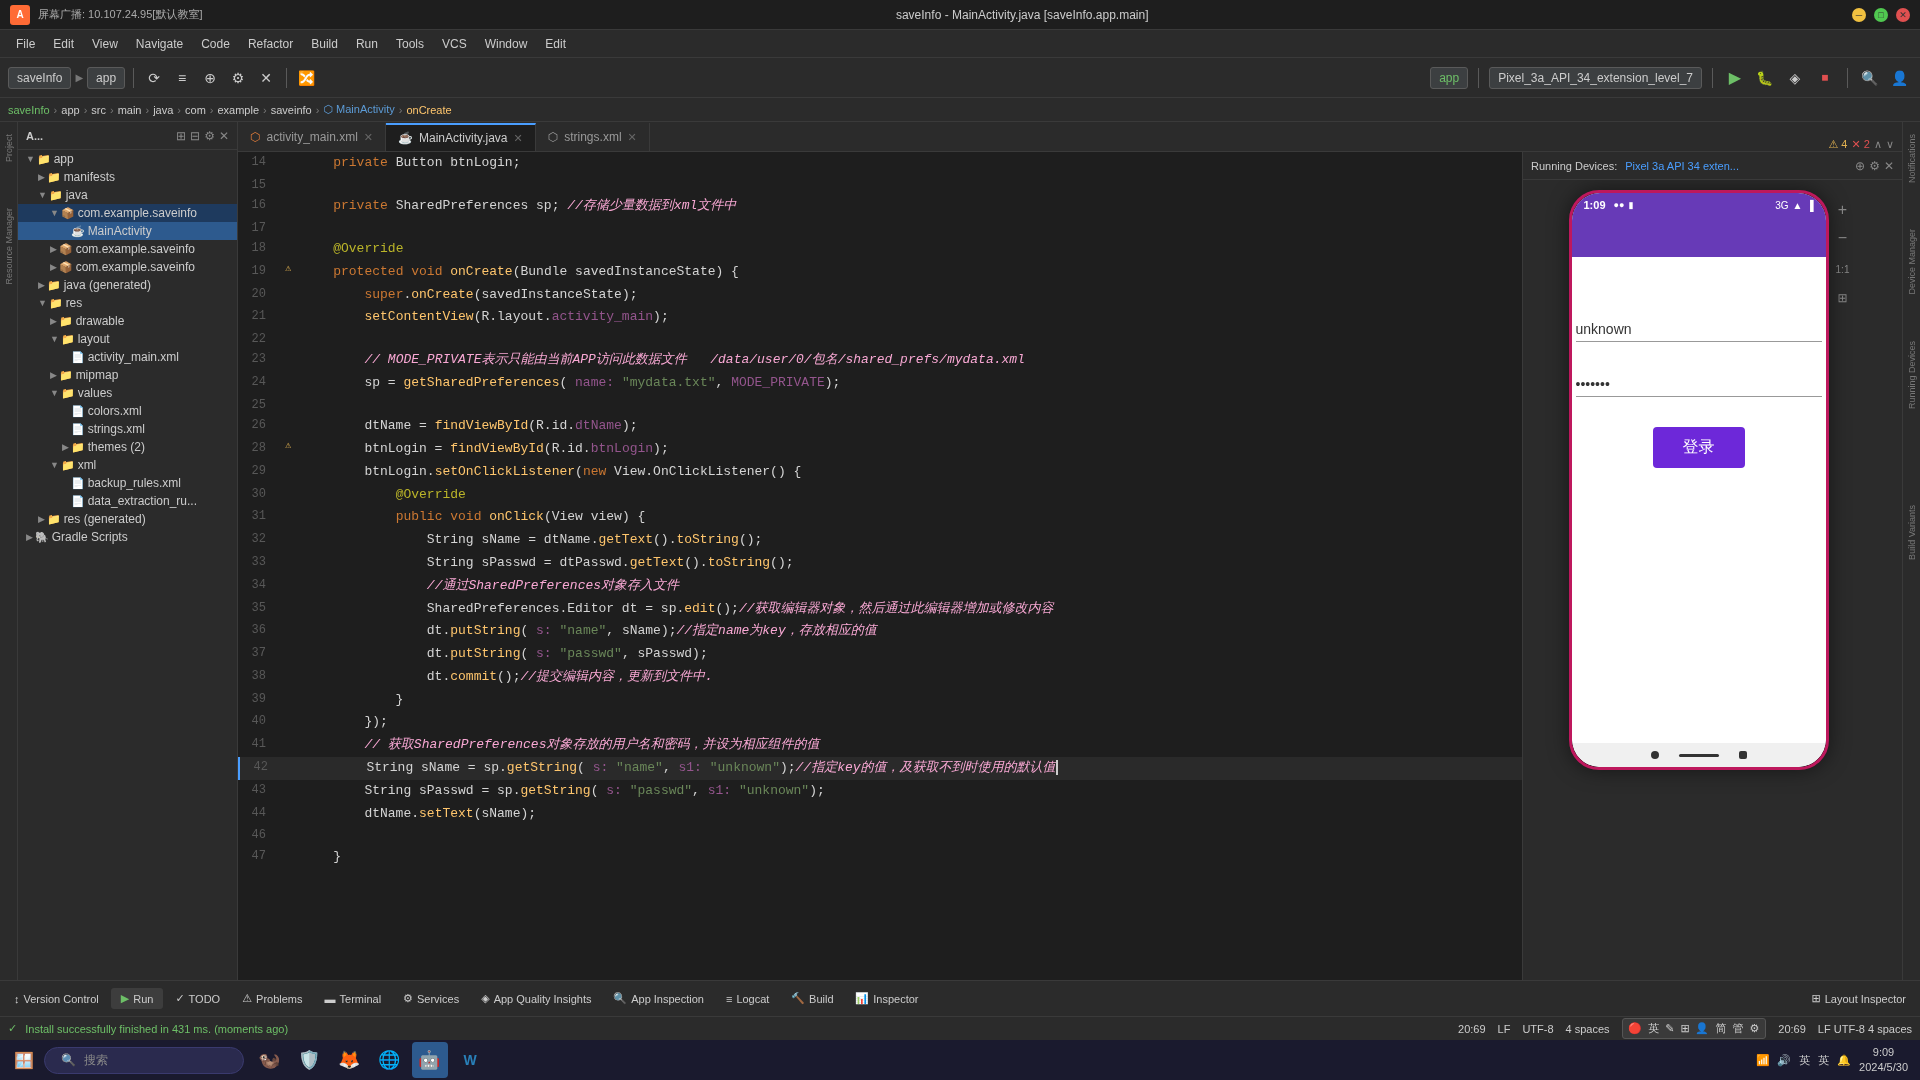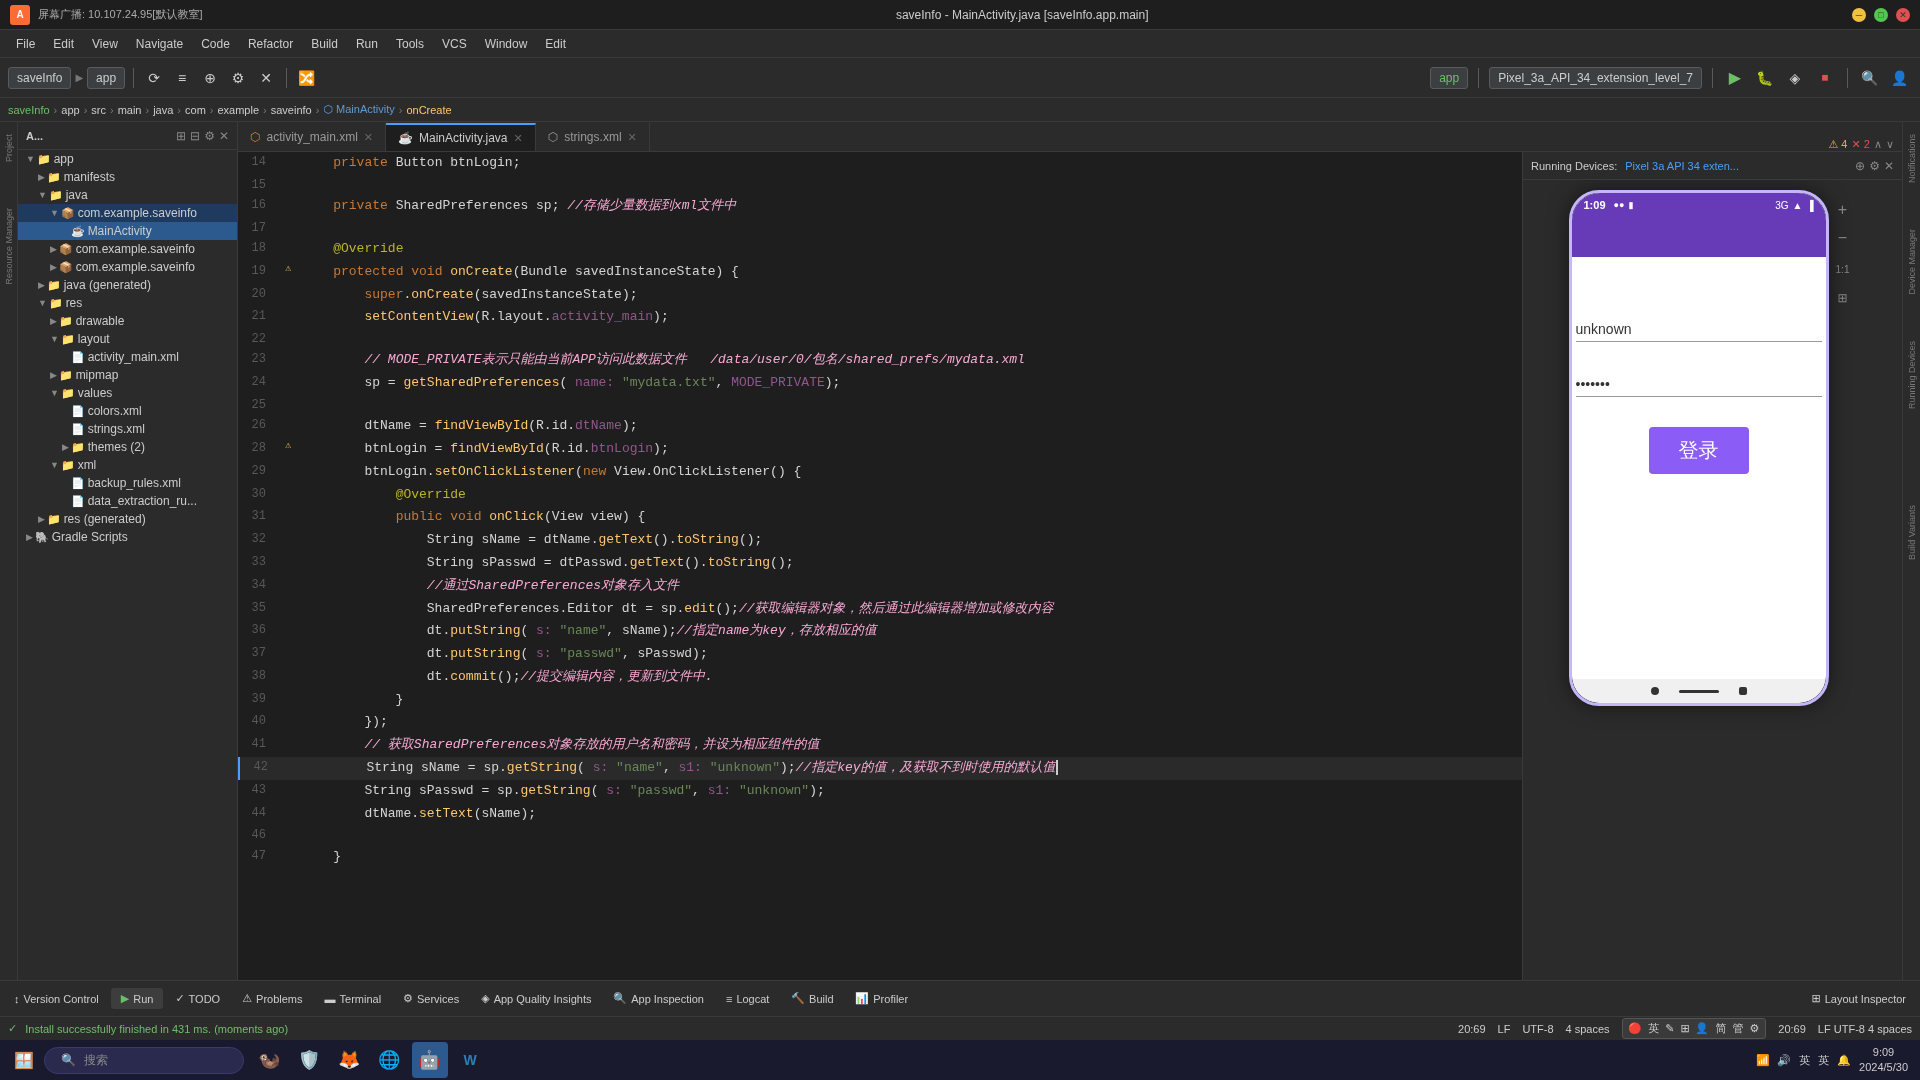--- a/index.html
+++ b/index.html
@@ -255,24 +255,24 @@
     #device-preview {
       flex: 1;
       display: flex;
       align-items: flex-start;
       justify-content: center;
       padding: 10px;
       overflow: hidden;
     }
     .phone-frame {
       width: 260px;
-      height: 516px;
+      height: 580px;
       background: #1a1a1a;
       border-radius: 30px;
-      border: 3px solid #c4b5fd;
+      border: 3px solid #be185d;
       position: relative;
       overflow: hidden;
       box-shadow: 0 0 20px rgba(0,0,0,0.5);
     }
     .phone-screen {
       width: 100%;
       height: 100%;
       background: white;
       border-radius: 28px;
       overflow: hidden;
@@ -297,26 +297,26 @@
     .phone-content {
       flex: 1;
       background: white;
       display: flex;
       flex-direction: column;
       align-items: center;
       padding: 60px 4px 20px;
       gap: 30px;
     }
     .phone-btn {
-      background: #8b5cf6;
+      background: #6d28d9;
       color: white;
       border: none;
       border-radius: 4px;
       padding: 10px 30px;
-      font-size: 20px;
+      font-size: 16px;
       cursor: pointer;
     }
     .phone-nav-bar {
       height: 24px;
       background: #f0f0f0;
       display: flex;
       align-items: center;
       justify-content: center;
       gap: 20px;
     }
@@ -1028,21 +1028,21 @@
   <div class="bottom-tab">
     <span>≡</span>
     <span>Logcat</span>
   </div>
   <div class="bottom-tab">
     <span>🔨</span>
     <span>Build</span>
   </div>
   <div class="bottom-tab">
     <span>📊</span>
-    <span>Profiler</span>
+    <span>Inspector</span>
   </div>
   <div style="margin-left:auto;display:flex;align-items:center;">
     <div class="bottom-tab">
       <span>⊞</span>
       <span>Layout Inspector</span>
     </div>
   </div>
 </div>
 
 <div id="status-bar">

